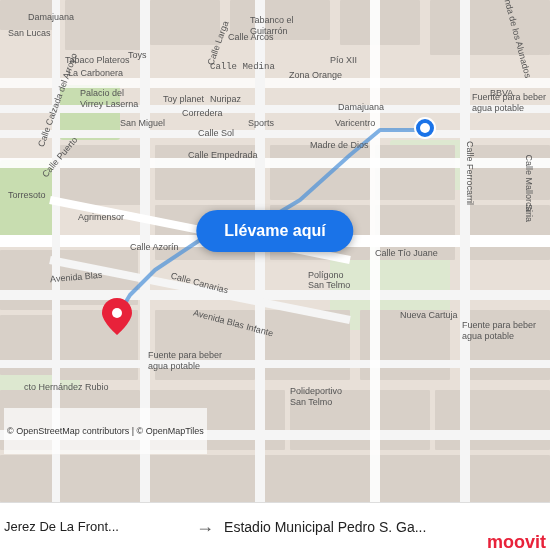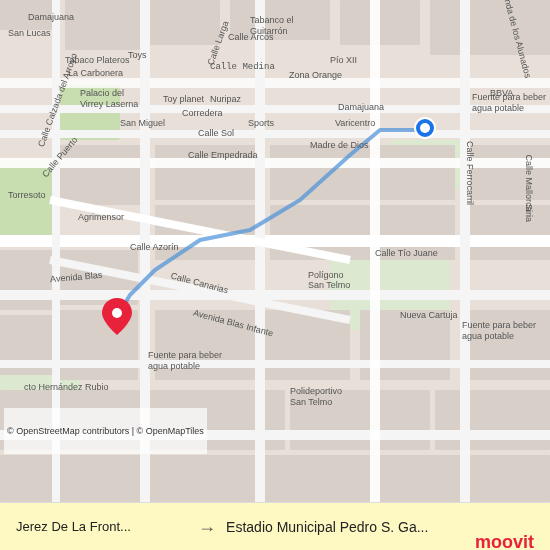--- a/index.html
+++ b/index.html
@@ -48,24 +48,24 @@
       font-size: 9px;
       color: #333;
       z-index: 5;
       background: rgba(255,255,255,0.7);
       padding: 18px 3px;
     }
 
     
     #bottom-bar {
       height: 48px;
-      background: #fef9c3;
+      background: #ffffff;
       display: flex;
       align-items: center;
-      padding: 0 16px;
+      padding: 0 4px;
       border-top: 1px solid #ddd;
       gap: 0;
       z-index: 20;
       position: relative;
     }
 
     #origin-label {
       font-size: 13px;
       color: #222;
       font-weight: 500;
@@ -235,20 +235,21 @@
     <div class="map-label" style="top:248px;left:375px;">Calle Tío Juane</div>
     <div class="map-label" style="top:168px;left:438px;transform:rotate(90deg);">Calle Ferrocarril</div>
     <div class="map-label" style="top:178px;left:500px;transform:rotate(90deg);">Calle Mallorca</div>
     <div class="map-label" style="top:28px;left:470px;transform:rotate(75deg);">Ronda de los Alunados</div>
     <div class="map-label" style="top:152px;left:35px;transform:rotate(-50deg);">Calle Puerto</div>
     <div class="map-label" style="top:95px;left:8px;transform:rotate(-70deg);">Calle Calzada del Arroyo</div>
     <div class="map-label" style="top:382px;left:24px;">cto Hernández Rubio</div>
     <div class="map-label" style="top:208px;left:520px;transform:rotate(90deg);">Siria</div>
 
     
+    <button id="navigate-button">Llévame aquí</button>
 
     
     <div id="attribution">© OpenStreetMap contributors | © OpenMapTiles</div>
 
   </div>
 
   <div id="bottom-bar">
     <span id="origin-label">Jerez De La Front...</span>
     <span id="arrow-icon">→</span>
     <span id="destination-label">Estadio Municipal Pedro S. Ga...</span>

